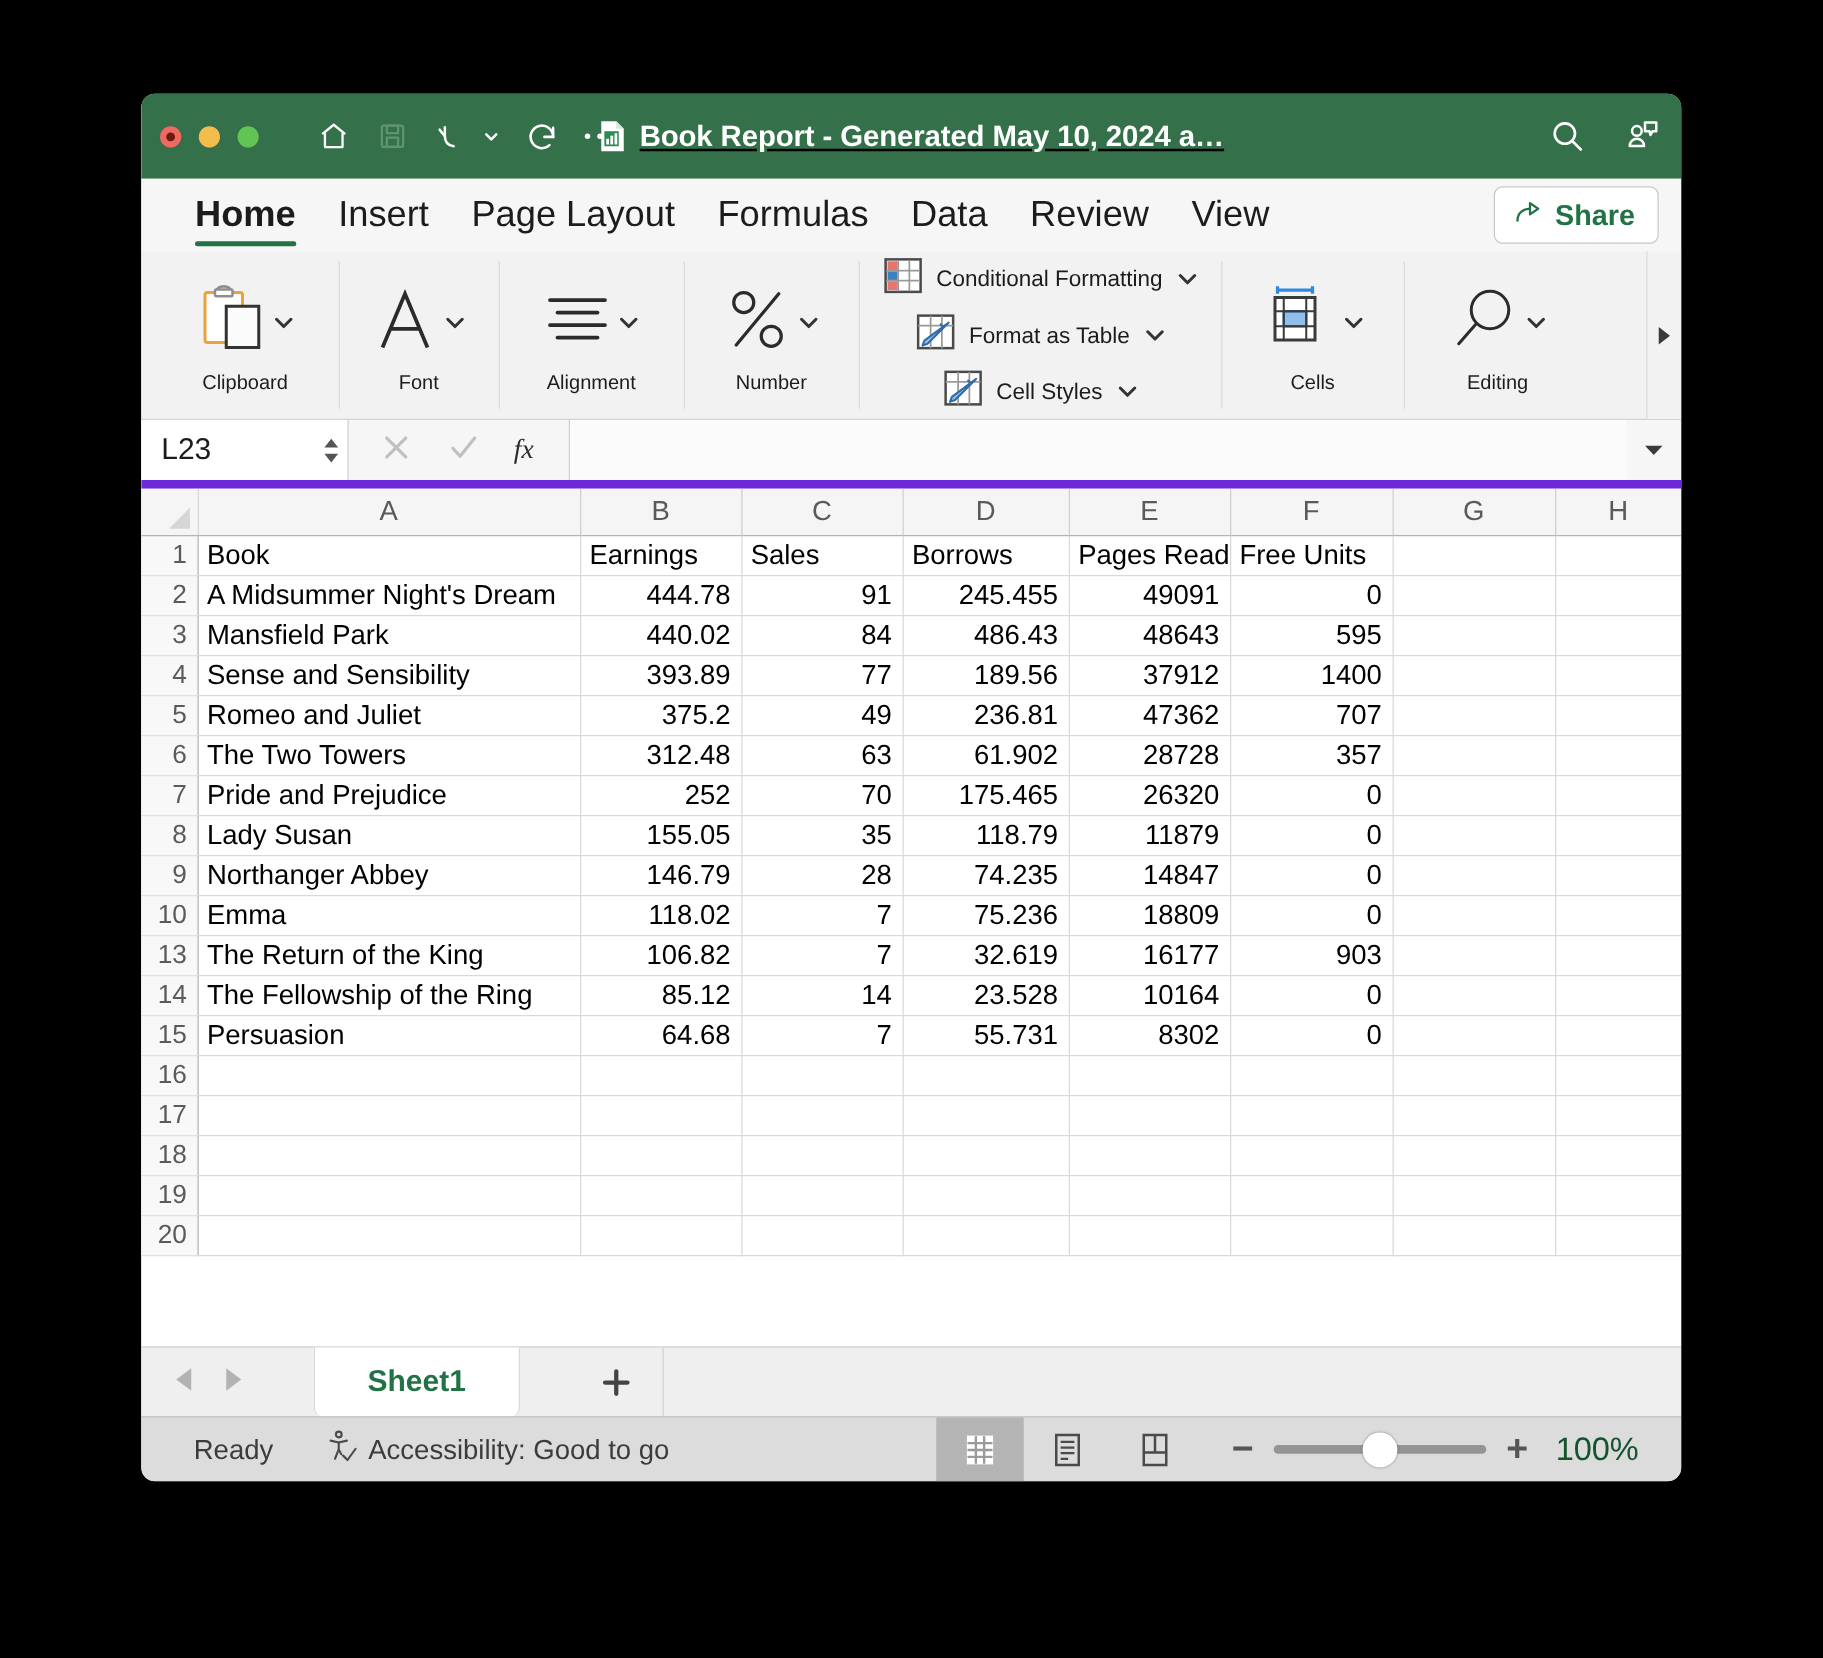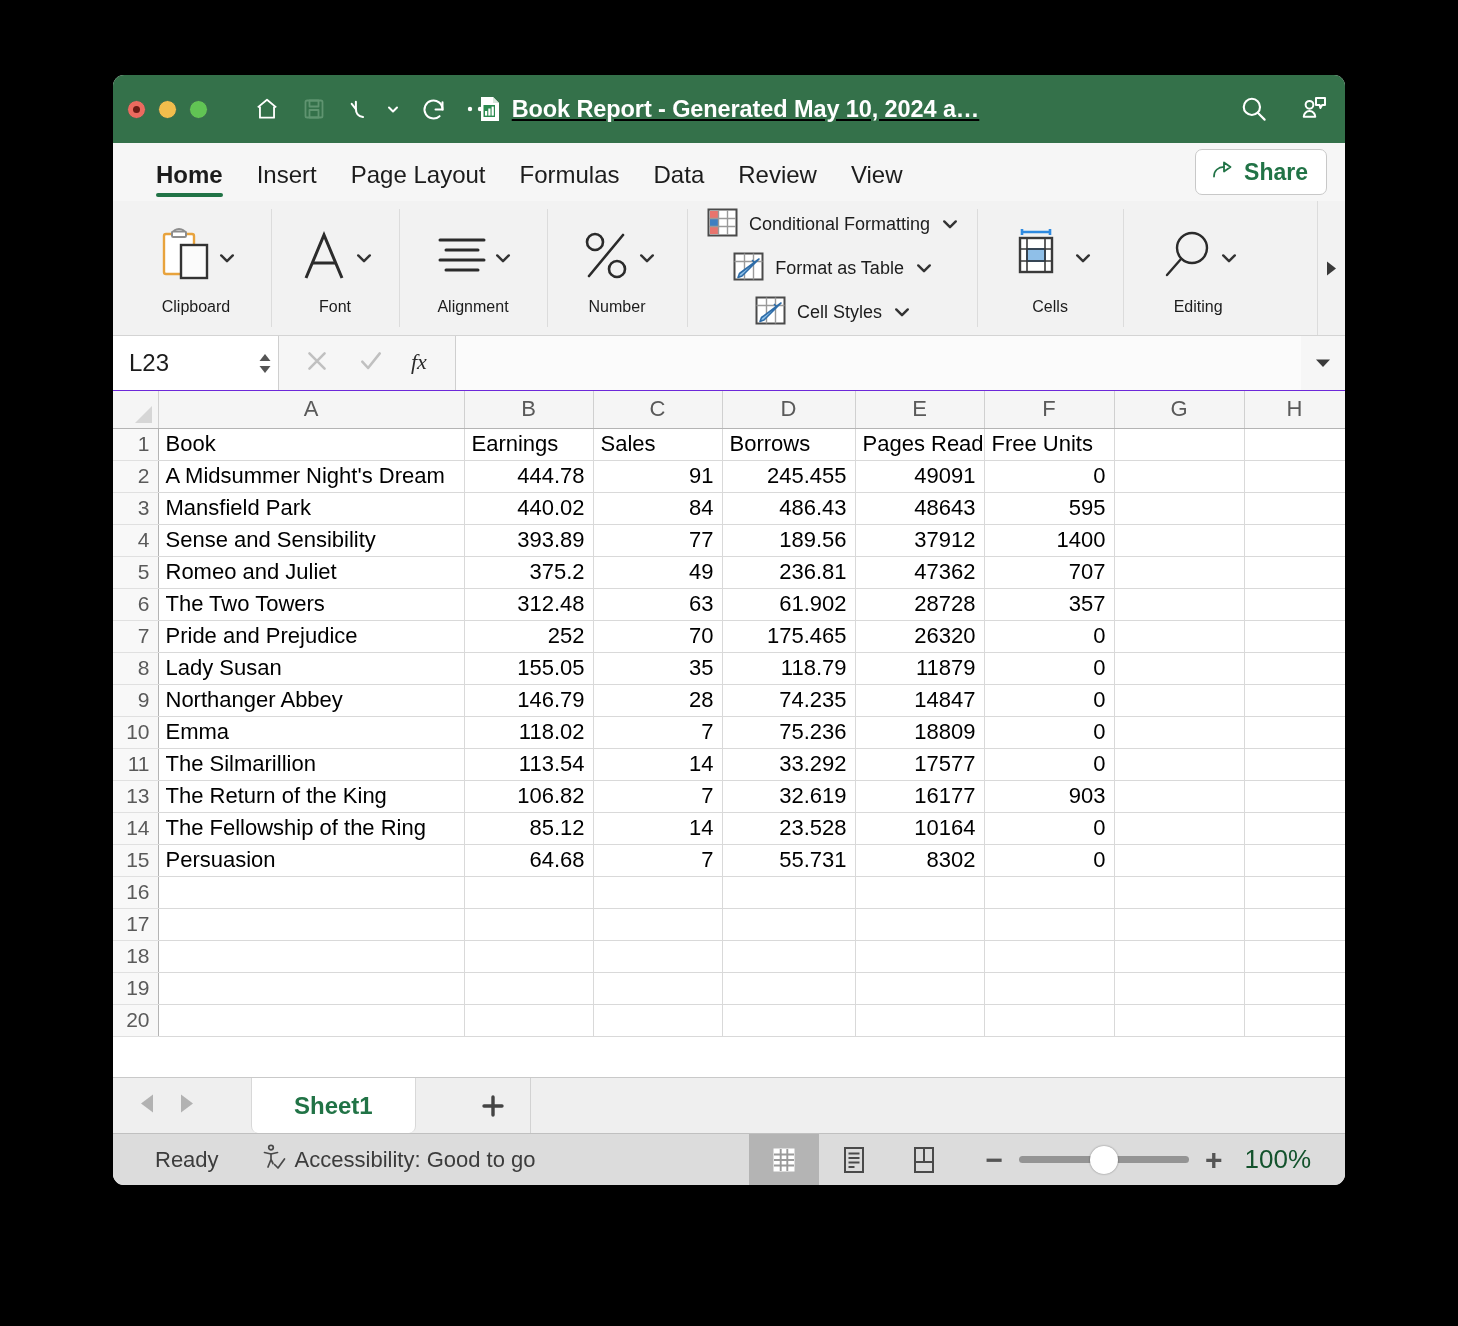--- a/index.html
+++ b/index.html
@@ -67,21 +67,21 @@
   
   #ribbontabs {
     height: 58px;
     background: #f6f6f6;
     display: flex; align-items: flex-end;
     padding: 0 18px 0 26px;
     flex: 0 0 auto;
     position: relative;
   }
   .rtab {
-    font-size: 24px; color: #1c1c1c;
+    font-size: 29px; color: #1c1c1c;
     padding: 0 17px 12px 17px;
     position: relative; white-space: nowrap;
     cursor: default;
   }
   .rtab.active { font-weight: bold; }
   .rtab.active::after {
     content: ""; position: absolute;
     left: 17px; right: 17px; bottom: 4px;
     height: 4px; background: #217346; border-radius: 2px;
   }
@@ -131,21 +131,21 @@
     width: 28px; background: #f2f2f2;
     border-left: 1px solid #dcdcdc;
     display: flex; align-items: center; justify-content: center;
   }
 
   
   #formulabar {
     height: 55px;
     background: #f6f6f6;
     display: flex; align-items: center;
-    border-bottom: 1px solid #6d28d9;
+    border-bottom: 7px solid #6d28d9;
     flex: 0 0 auto;
   }
   #namebox {
     width: 166px; height: 100%;
     background: #ffffff;
     border-right: 1px solid #cfcfcf;
     display: flex; align-items: center;
     padding: 0 6px 0 16px;
     font-size: 24px; color: #1c1c1c;
   }
@@ -710,31 +710,20 @@
             <td class="cell txt">Emma</td>
             <td class="cell num">118.02</td>
             <td class="cell num">7</td>
             <td class="cell num">75.236</td>
             <td class="cell num">18809</td>
             <td class="cell num">0</td>
             <td class="cell num"></td>
             <td class="cell num"></td>
           </tr>
           <tr>
-            <td class="rowhead">11</td>
-            <td class="cell txt">The Silmarillion</td>
-            <td class="cell num">113.54</td>
-            <td class="cell num">14</td>
-            <td class="cell num">33.292</td>
-            <td class="cell num">17577</td>
-            <td class="cell num">0</td>
-            <td class="cell num"></td>
-            <td class="cell num"></td>
-          </tr>
-          <tr>
             <td class="rowhead">13</td>
             <td class="cell txt">The Return of the King</td>
             <td class="cell num">106.82</td>
             <td class="cell num">7</td>
             <td class="cell num">32.619</td>
             <td class="cell num">16177</td>
             <td class="cell num">903</td>
             <td class="cell num"></td>
             <td class="cell num"></td>
           </tr>

